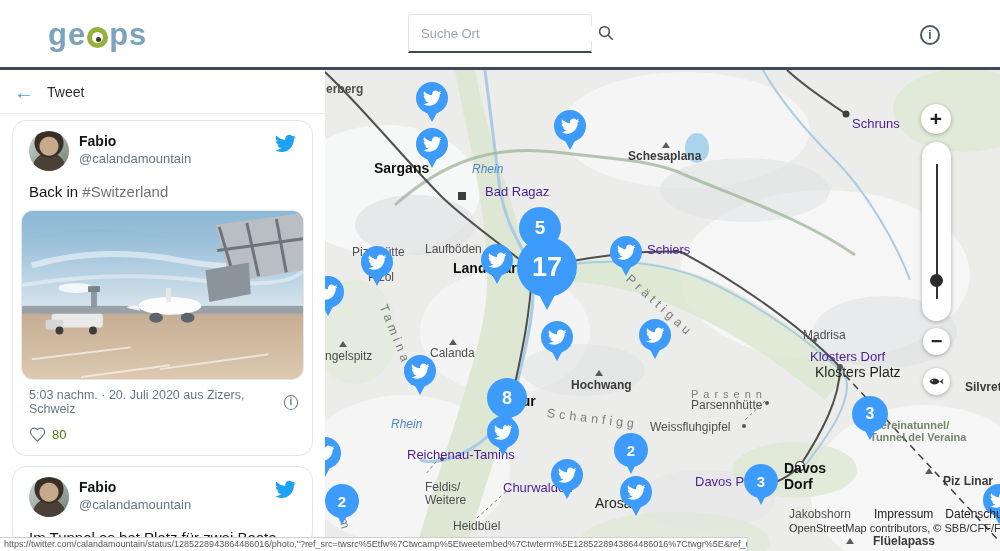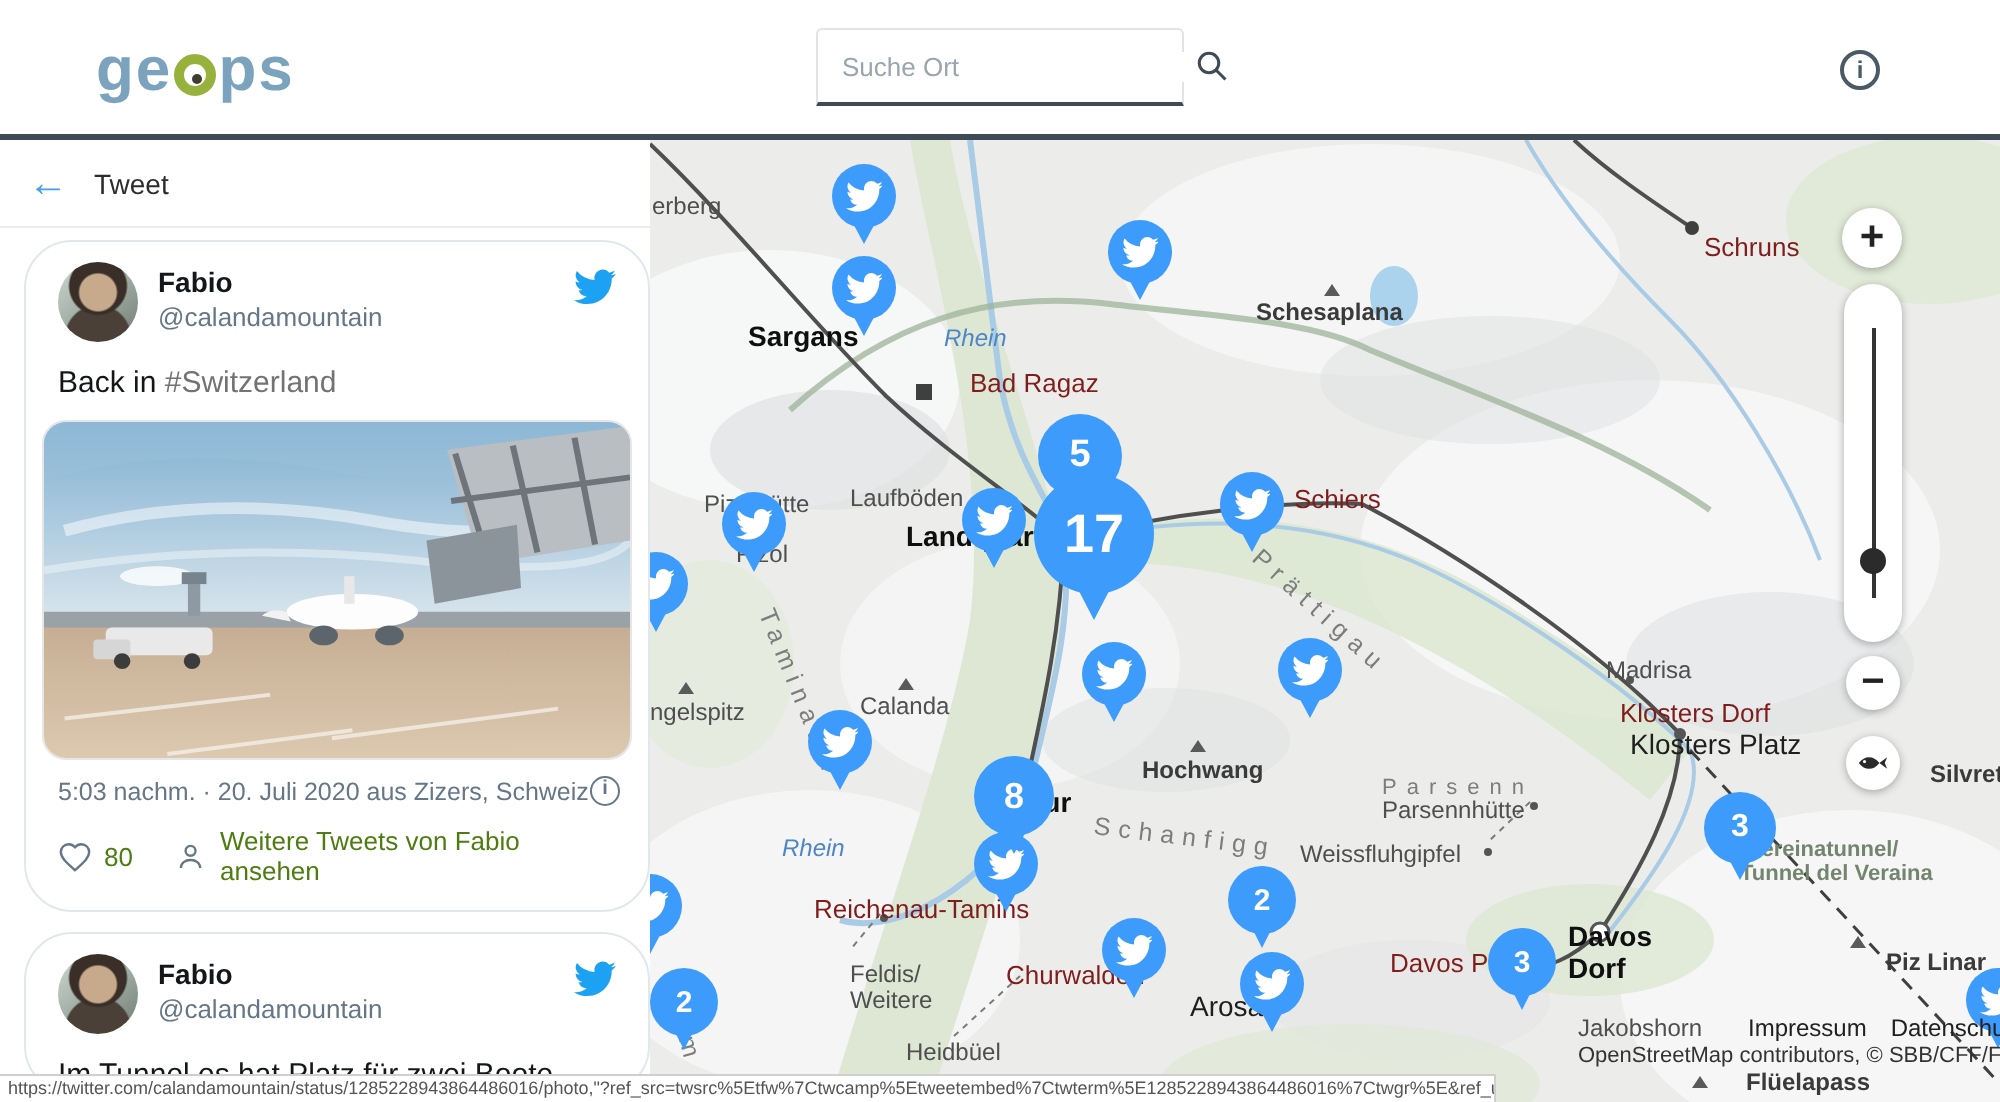--- a/index.html
+++ b/index.html
@@ -14,21 +14,21 @@
   .searchbox input { flex:1; border:none; outline:none; font-size:13px; color:#3b82f6; font-family:"Liberation Sans",sans-serif; }
   .searchbox input::placeholder { color:#9aa5ad; }
   .icon-btn { background:none; border:none; cursor:pointer; display:flex; align-items:center; justify-content:center; }
   .info-btn { position:absolute; right:60px; top:25px; width:20px; height:20px; border:2px solid #4a5a66; border-radius:50%; color:#4a5a66; font-size:12px; font-weight:bold; text-align:center; line-height:16px; background:#fff; }
 
   
   .sidebar { position:absolute; left:0; top:70px; width:325px; height:481px; background:#fff; z-index:20; overflow:hidden; }
   .panel-head { height:44px; display:flex; align-items:center; border-bottom:1px solid #ececec; padding-left:14px; }
   .back-arrow { color:#4aa0e8; font-size:20px; margin-right:13px; line-height:1; background:none; border:none; cursor:pointer; }
   .panel-title { font-size:14px; color:#2d2d2d; }
-  .tweet-card { position:relative; margin:6px 0 10px 12px; border:1px solid #e1e8ed; border-radius:24px; background:#fff; }
+  .tweet-card { position:relative; margin:6px 12px 10px 12px; border:1px solid #e1e8ed; border-radius:14px; background:#fff; }
   .tw-head { display:flex; padding:10px 16px 0 16px; }
   .tw-avatar { width:40px; height:40px; border-radius:50%; flex:0 0 40px; background:
       radial-gradient(circle at 50% 38%, #c7a98c 0 9px, transparent 10px),
       radial-gradient(circle at 50% 30%, #3a2f28 0 14px, transparent 15px),
       radial-gradient(circle at 50% 95%, #4a4038 0 16px, transparent 17px),
       linear-gradient(140deg,#cfd8d2 0%, #9aa89f 55%, #6f7a72 100%); }
   .tw-names { margin-left:10px; padding-top:2px; flex:1; }
   .tw-name { font-size:14px; font-weight:bold; color:#14171a; }
   .tw-handle { font-size:13px; color:#657786; margin-top:2px; }
   .tw-bird { width:21px; height:21px; margin-top:2px; }
@@ -41,21 +41,21 @@
   .meta-info { width:15px; height:15px; border:1.4px solid #657786; border-radius:50%; color:#657786; font-size:10px; line-height:12px; text-align:center; font-weight:bold; }
   .tw-foot { display:flex; align-items:center; gap:7px; padding:10px 16px 12px 16px; font-size:13px; color:#4d7c0f; }
   .tw-foot .grp { display:flex; align-items:center; gap:6px; }
   .tw-foot .grp + .grp { margin-left:14px; }
   .statusbar { position:absolute; left:0; bottom:0; width:748px; height:14px; background:#fff; border-top:1px solid #cfcfcf; border-right:1px solid #cfcfcf; z-index:40; font-size:9px; color:#555; line-height:13px; padding:0 4px; white-space:nowrap; overflow:hidden; }
 
   
   .map { position:absolute; left:325px; top:70px; width:675px; height:481px; overflow:hidden; background:#ecedea; z-index:10; }
   .map svg.base { position:absolute; left:0; top:0; }
   .mlabel { position:absolute; white-space:nowrap; color:#4a4a4a; font-size:12px; transform-origin:left center; z-index:3; }
-  .town    { color:#7f1d1d; font-size:13px; }
+  .town    { color:#4c1d95; font-size:13px; }
   .town-md { color:#1f1f1f; font-size:14px; }
   .town-lg { color:#0f0f0f; font-size:14px; font-weight:bold; }
   .mtn     { color:#4f4f4f; font-size:12px; }
   .mtn-b   { color:#3a3a3a; font-size:12px; font-weight:bold; }
   .water   { color:#4e86c8; font-style:italic; font-size:12px; }
   .region  { color:#7d7d7d; font-size:12.5px; letter-spacing:4px; }
   .region-sm { color:#7d7d7d; font-size:11px; letter-spacing:5px; }
   .tunnel  { color:#74856f; font-size:11px; font-weight:bold; }
   .tri { position:absolute; width:0; height:0; border-left:4px solid transparent; border-right:4px solid transparent; border-bottom:6px solid #5a5a5a; z-index:2; }
   .poi-dot { position:absolute; width:4px; height:4px; border-radius:50%; background:#555; z-index:2; }
@@ -169,27 +169,20 @@
       <span class="spacer"></span>
       <span class="meta-info">i</span>
     </div>
     <div class="tw-foot">
       <span class="grp">
         <svg width="17" height="17" viewBox="0 0 24 24">
             <path d="M12 21.35l-1.45-1.32C5.4 15.36 2 12.28 2 8.5 2 5.42 4.42 3 7.5 3c1.74 0 3.41.81 4.5 2.09C13.09 3.81 14.76 3 16.5 3 19.58 3 22 5.42 22 8.5c0 3.78-3.4 6.86-8.55 11.54L12 21.35z" fill="none" stroke="#657786" stroke-width="1.7"></path>
           </svg>
         <span>80</span>
       </span>
-      <span class="grp">
-        <svg width="17" height="17" viewBox="0 0 24 24">
-            <circle cx="12" cy="7.5" r="3.6" fill="none" stroke="#657786" stroke-width="1.7"></circle>
-            <path d="M5 20c0-3.6 3.1-5.8 7-5.8s7 2.2 7 5.8" fill="none" stroke="#657786" stroke-width="1.7"></path>
-          </svg>
-        <span>Weitere Tweets von Fabio ansehen</span>
-      </span>
     </div>
   </div>
 
   <div class="tweet-card">
     <div class="tw-head">
       <div class="tw-avatar"></div>
       <div class="tw-names">
         <div class="tw-name">Fabio</div>
         <div class="tw-handle">@calandamountain</div>
       </div>
@@ -236,21 +229,21 @@
     <circle cx="515" cy="297" r="3" fill="#555"></circle>
     <circle cx="475" cy="396" r="4.5" fill="#fff" stroke="#555" stroke-width="1.5"></circle>
     <g stroke="#7a7a7a" stroke-width="1" stroke-dasharray="3,3" fill="none">
       <line x1="115" y1="387" x2="100" y2="405"></line>
         <line x1="152" y1="448" x2="185" y2="418"></line>
         <line x1="440" y1="331" x2="420" y2="350"></line>
     </g>
   </svg>
 
   <div id="map-labels">
-      <span class="mlabel mtn" style="left: 1px; top: 26px;">erberg</span>
+      <span class="mlabel mtn" style="left: 1px; top: 12px; font-weight: bold;">erberg</span>
       <span class="mlabel town-lg" style="left: 49px; top: 90px;">Sargans</span>
       <span class="mlabel water" style="left: 147px; top: 92px;">Rhein</span>
       <span class="mlabel town" style="left: 160px; top: 114px;">Bad Ragaz</span>
       <span class="mlabel town" style="left: 527px; top: 46px;">Schruns</span>
       <span class="mlabel mtn-b" style="left: 303px; top: 79px;">Schesaplana</span>
       <span class="mlabel mtn" style="left: 27px; top: 175px;">Pizolhütte</span>
       <span class="mlabel mtn" style="left: 43px; top: 200px;">Pizol</span>
       <span class="mlabel mtn" style="left: 100px; top: 172px;">Laufböden</span>
       <span class="mlabel town-lg" style="left: 128px; top: 190px;">Landquart</span>
       <span class="mlabel town" style="left: 322px; top: 172px;">Schiers</span>

